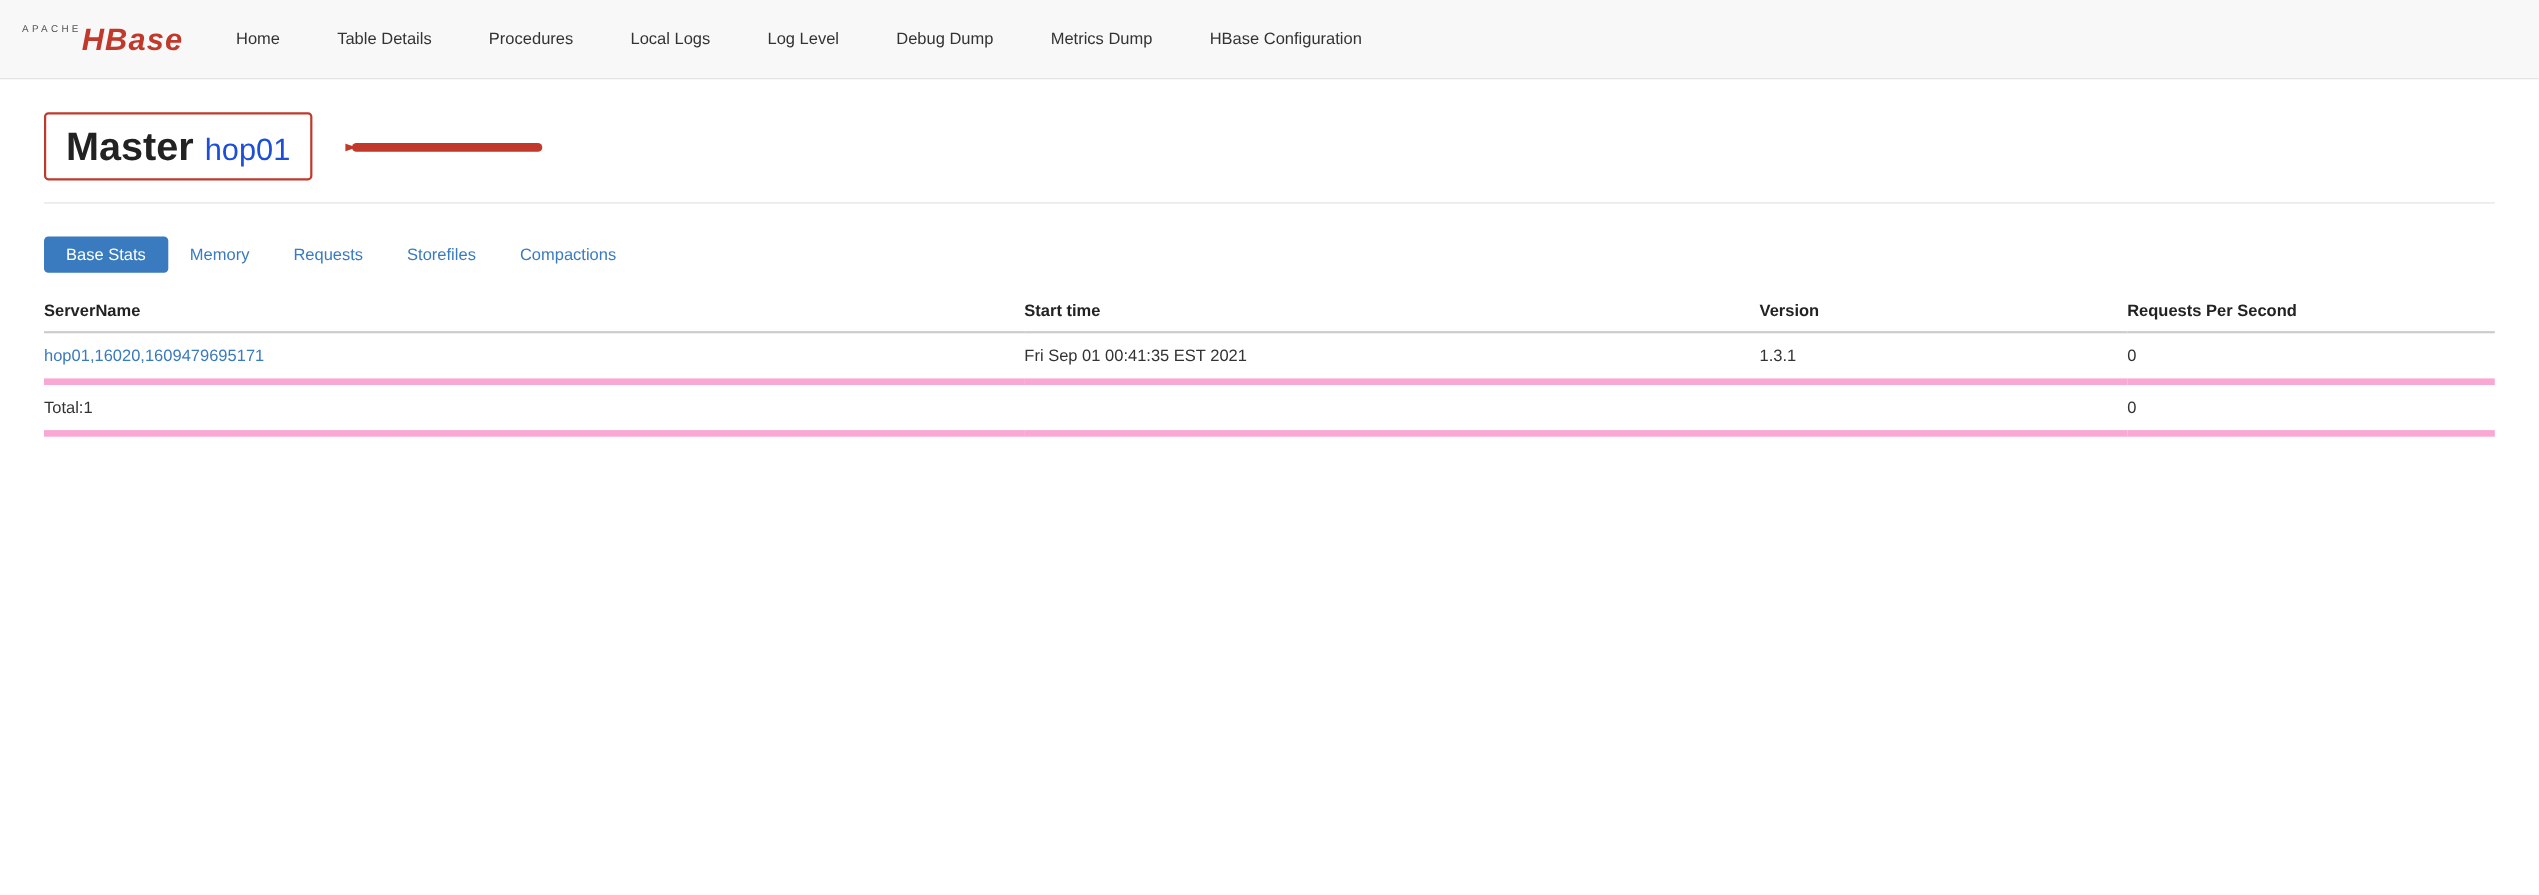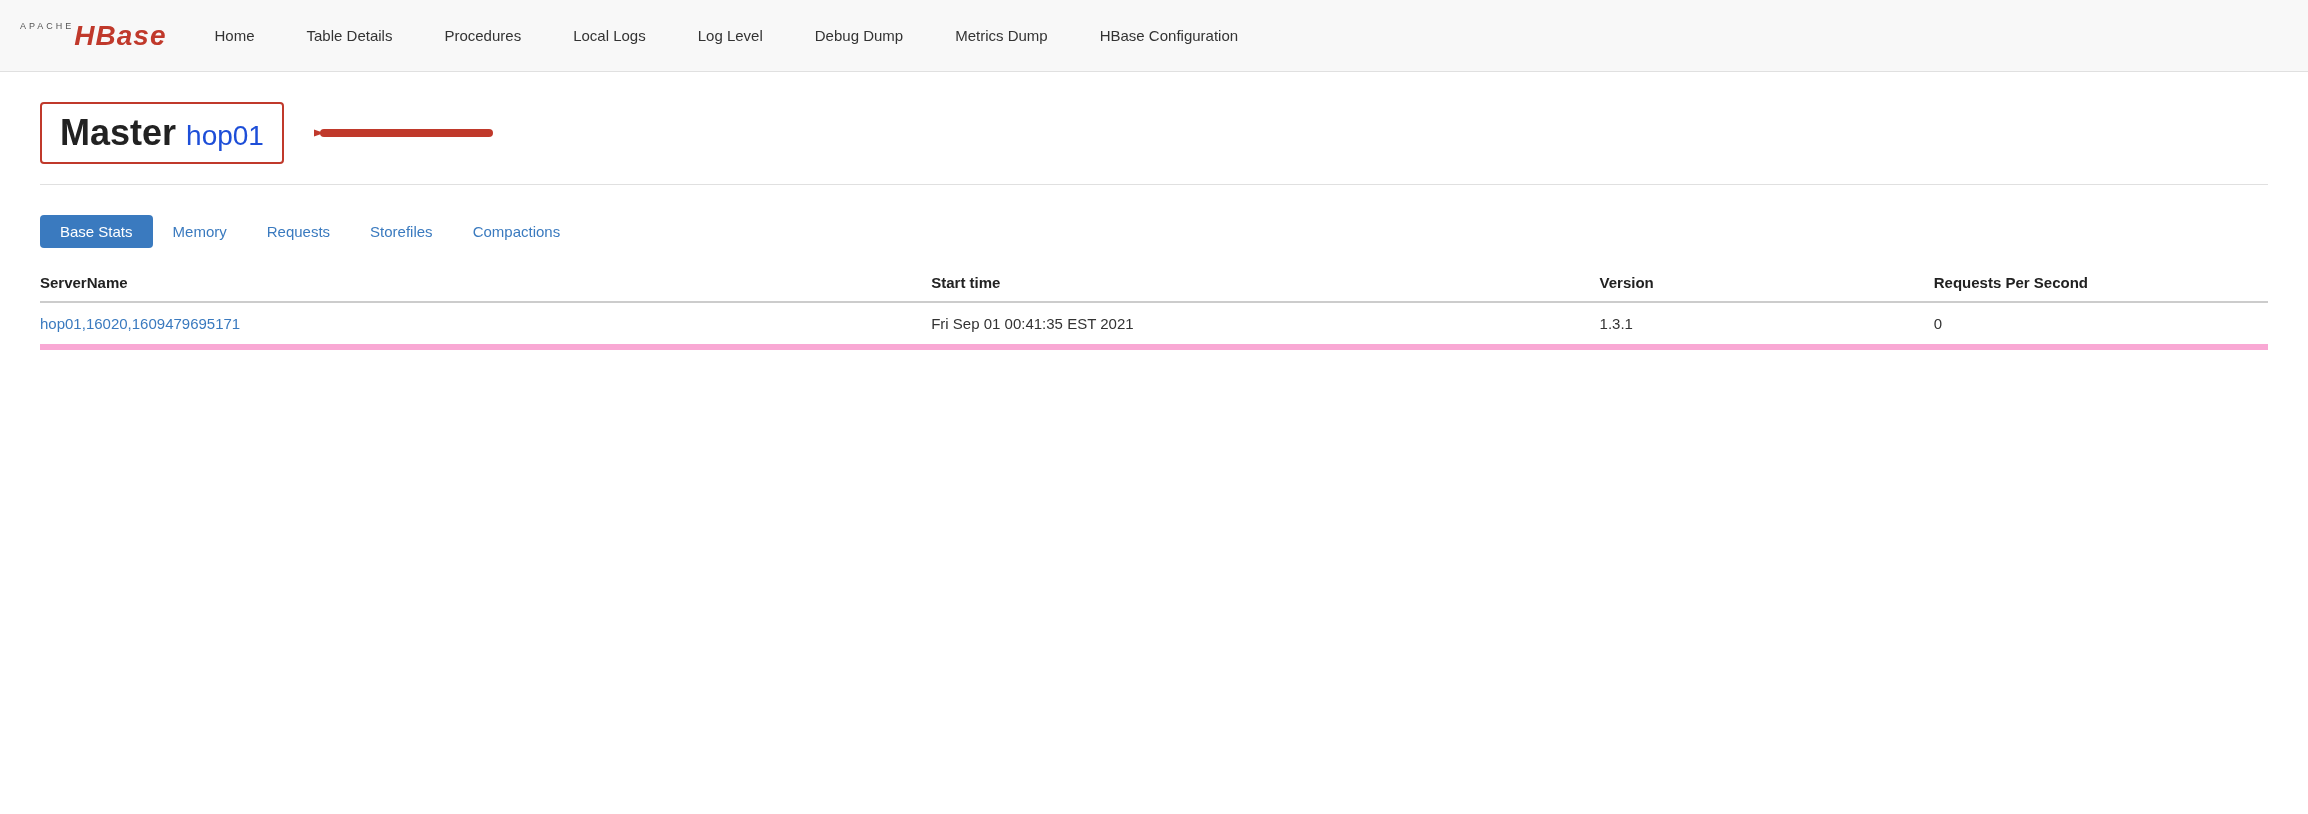--- a/index.html
+++ b/index.html
@@ -54,21 +54,21 @@
     }
 
     
     .main-content {
       padding: 30px 40px;
     }
 
     
     .master-section {
       display: flex;
-      align-items: center;
+      align-items: flex-end;
       margin-bottom: 30px;
       padding-bottom: 20px;
       border-bottom: 1px solid #e0e0e0;
     }
     .master-title-box {
       display: inline-flex;
       align-items: baseline;
       border: 2.5px solid #c0392b;
       padding: 8px 18px;
       border-radius: 4px;
@@ -211,17 +211,23 @@
           <th class="col-rps">Requests Per Second</th>
         </tr>
       </thead>
       <tbody id="table-body">
       <tr>
             <td class="col-server"><a href="#">hop01,16020,1609479695171</a></td>
             <td class="col-start">Fri Sep 01 00:41:35 EST 2021</td>
             <td class="col-version">1.3.1</td>
             <td class="col-rps">0</td>
           </tr>
+          <tr>
+            <td class="col-server">Total:1</td>
+            <td class="col-start"></td>
+            <td class="col-version"></td>
+            <td class="col-rps">0</td>
+          </tr>
         </tbody>
     </table>
   </div>
 
 </div>
 
 </body></html>

